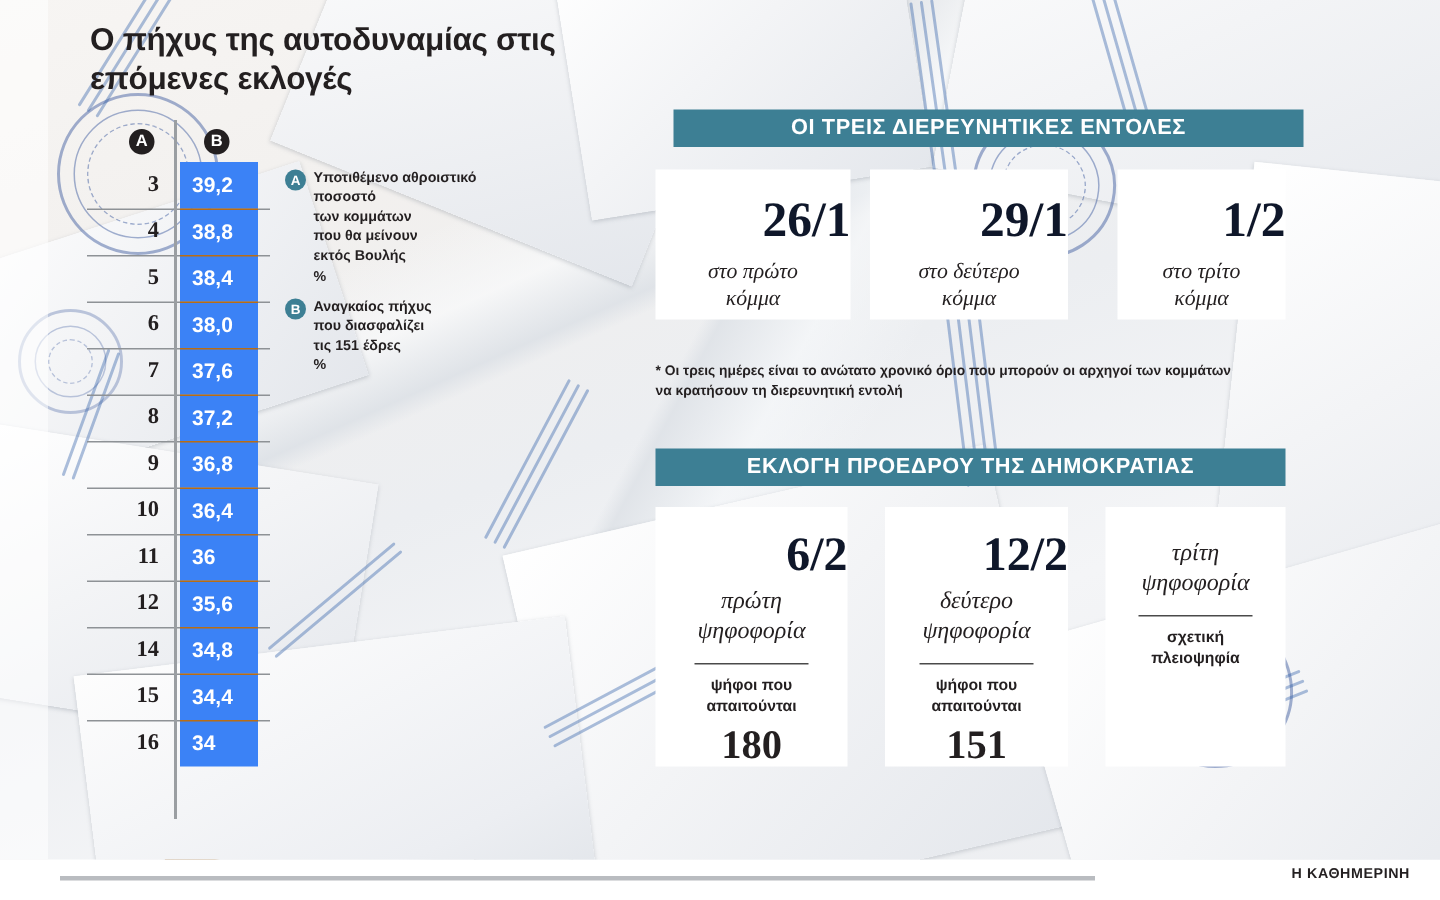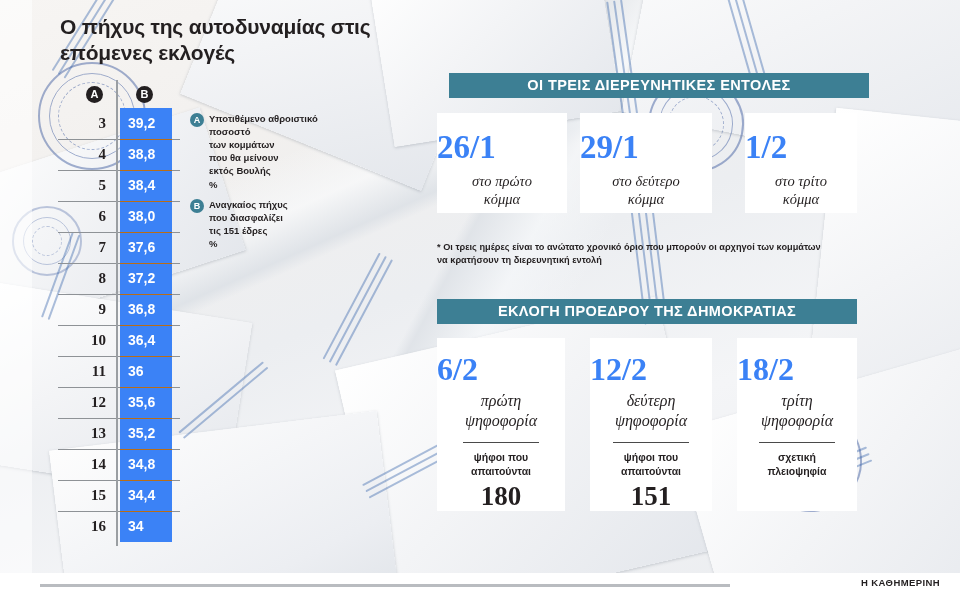--- a/index.html
+++ b/index.html
@@ -244,22 +244,22 @@
 
   .card {
     position: absolute;
     background: #ffffff;
     box-sizing: border-box;
   }
 
   .card-date {
     font-size: 33px;
     font-weight: bold;
-    color: #3b82f6;
-    text-align: left;
+    color: #0f172a;
+    text-align: right;
     font-family: "Liberation Serif", serif;
     line-height: 1;
   }
   .card-sub {
     font-size: 14.5px;
     color: #231f20;
     text-align: center;
     font-style: italic;
     font-family: "Liberation Serif", serif;
     line-height: 1.22;
@@ -469,25 +469,20 @@
           <div class="t-col-a">11</div>
           <div class="t-col-b">36<span class="sep"></span></div>
         </div>
         <div class="t-row">
           <div class="rule"></div>
           <div class="t-col-a">12</div>
           <div class="t-col-b">35,6<span class="sep"></span></div>
         </div>
         <div class="t-row">
           <div class="rule"></div>
-          <div class="t-col-a">13</div>
-          <div class="t-col-b">35,2<span class="sep"></span></div>
-        </div>
-        <div class="t-row">
-          <div class="rule"></div>
           <div class="t-col-a">14</div>
           <div class="t-col-b">34,8<span class="sep"></span></div>
         </div>
         <div class="t-row">
           <div class="rule"></div>
           <div class="t-col-a">15</div>
           <div class="t-col-b">34,4<span class="sep"></span></div>
         </div>
         <div class="t-row">
           <div class="rule"></div>
@@ -543,30 +538,29 @@
     <div class="card-sub">πρώτη
 ψηφοφορία</div>
     <div class="divider"></div>
     <div class="card-note">ψήφοι που
 απαιτούνται</div>
     <div class="card-count">180</div>
   </div>
 
   <div class="card card-bot" id="card-b2">
     <div class="card-date">12/2</div>
-    <div class="card-sub">δεύτερη
+    <div class="card-sub">δεύτερο
 ψηφοφορία</div>
     <div class="divider"></div>
     <div class="card-note">ψήφοι που
 απαιτούνται</div>
     <div class="card-count">151</div>
   </div>
 
   <div class="card card-bot" id="card-b3">
-    <div class="card-date">18/2</div>
     <div class="card-sub">τρίτη
 ψηφοφορία</div>
     <div class="divider"></div>
     <div class="card-note">σχετική
 πλειοψηφία</div>
 
   </div>
 
   <div class="footer-rule"></div>
   <div class="footer-brand">Η ΚΑΘΗΜΕΡΙΝΗ</div>

